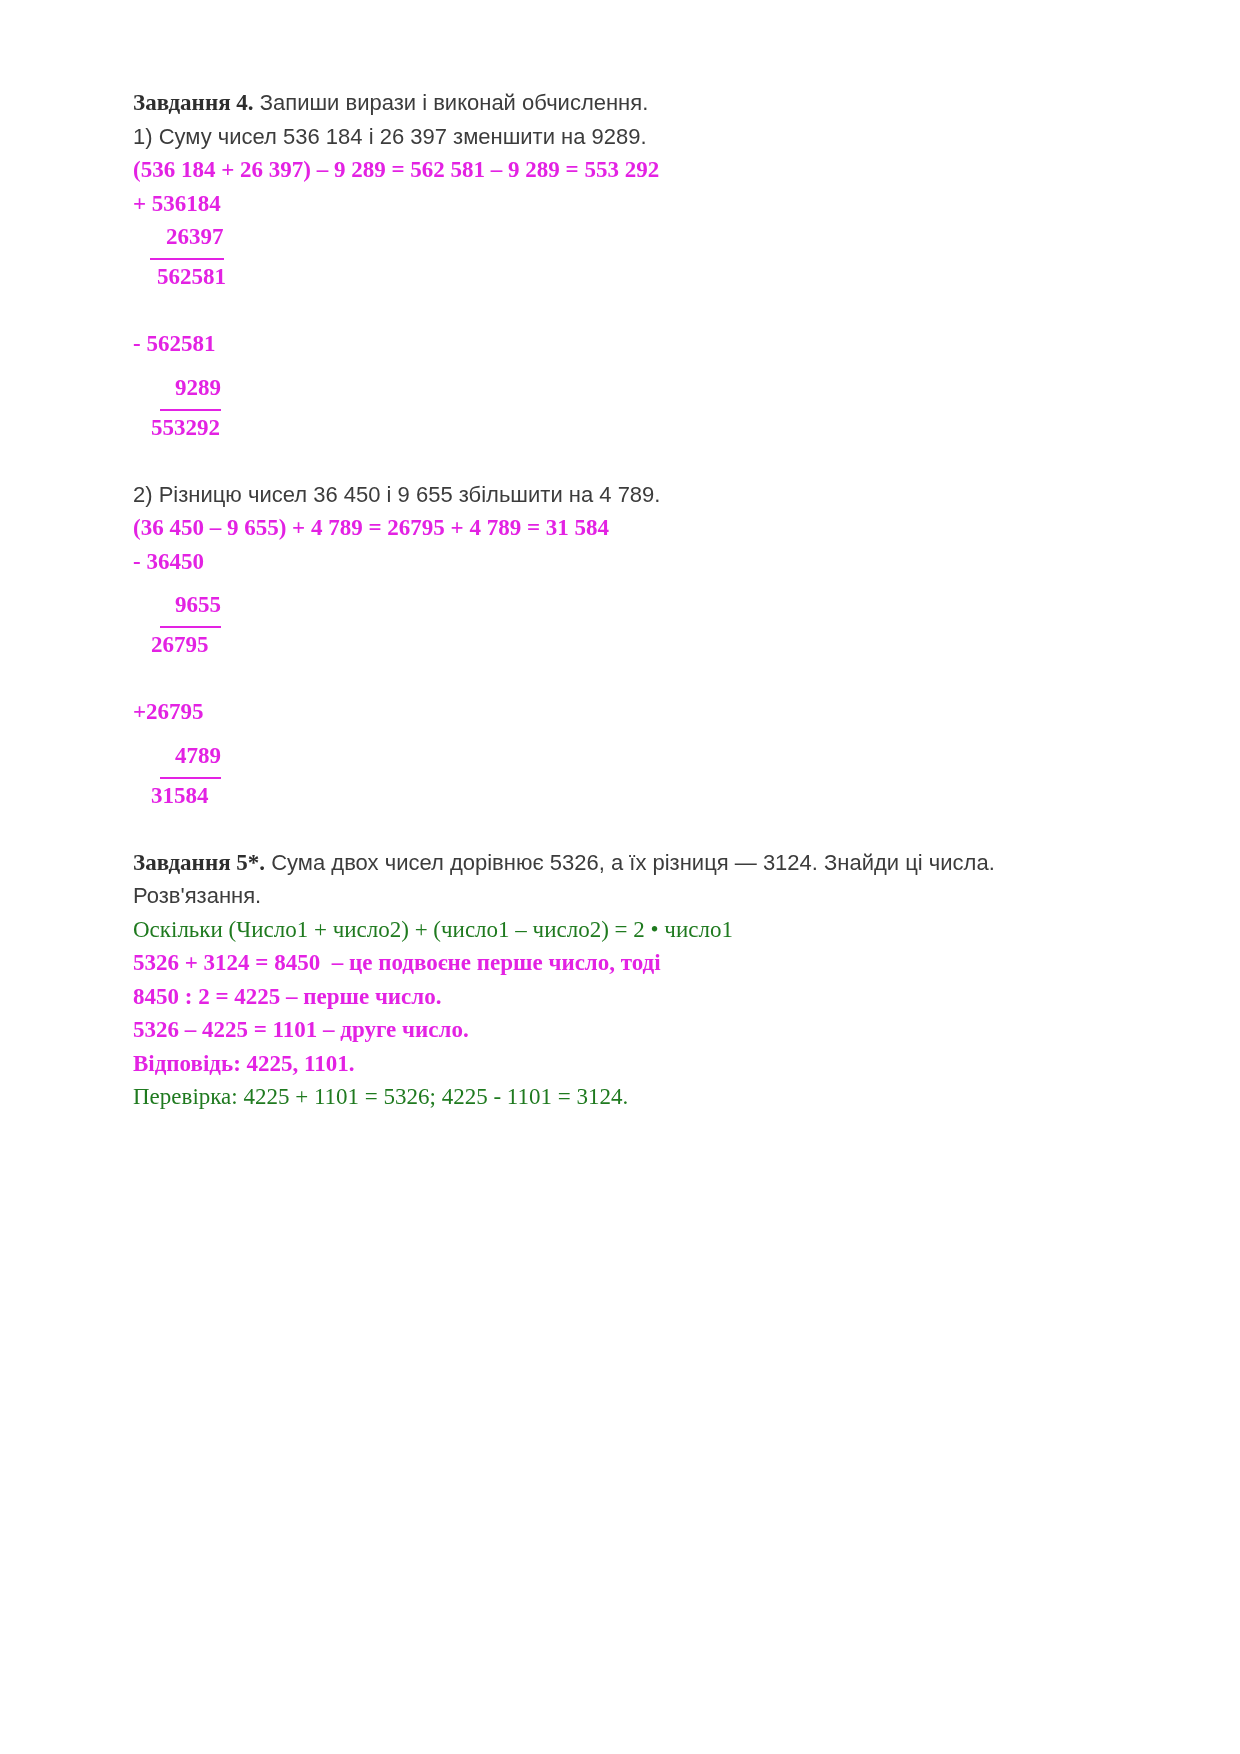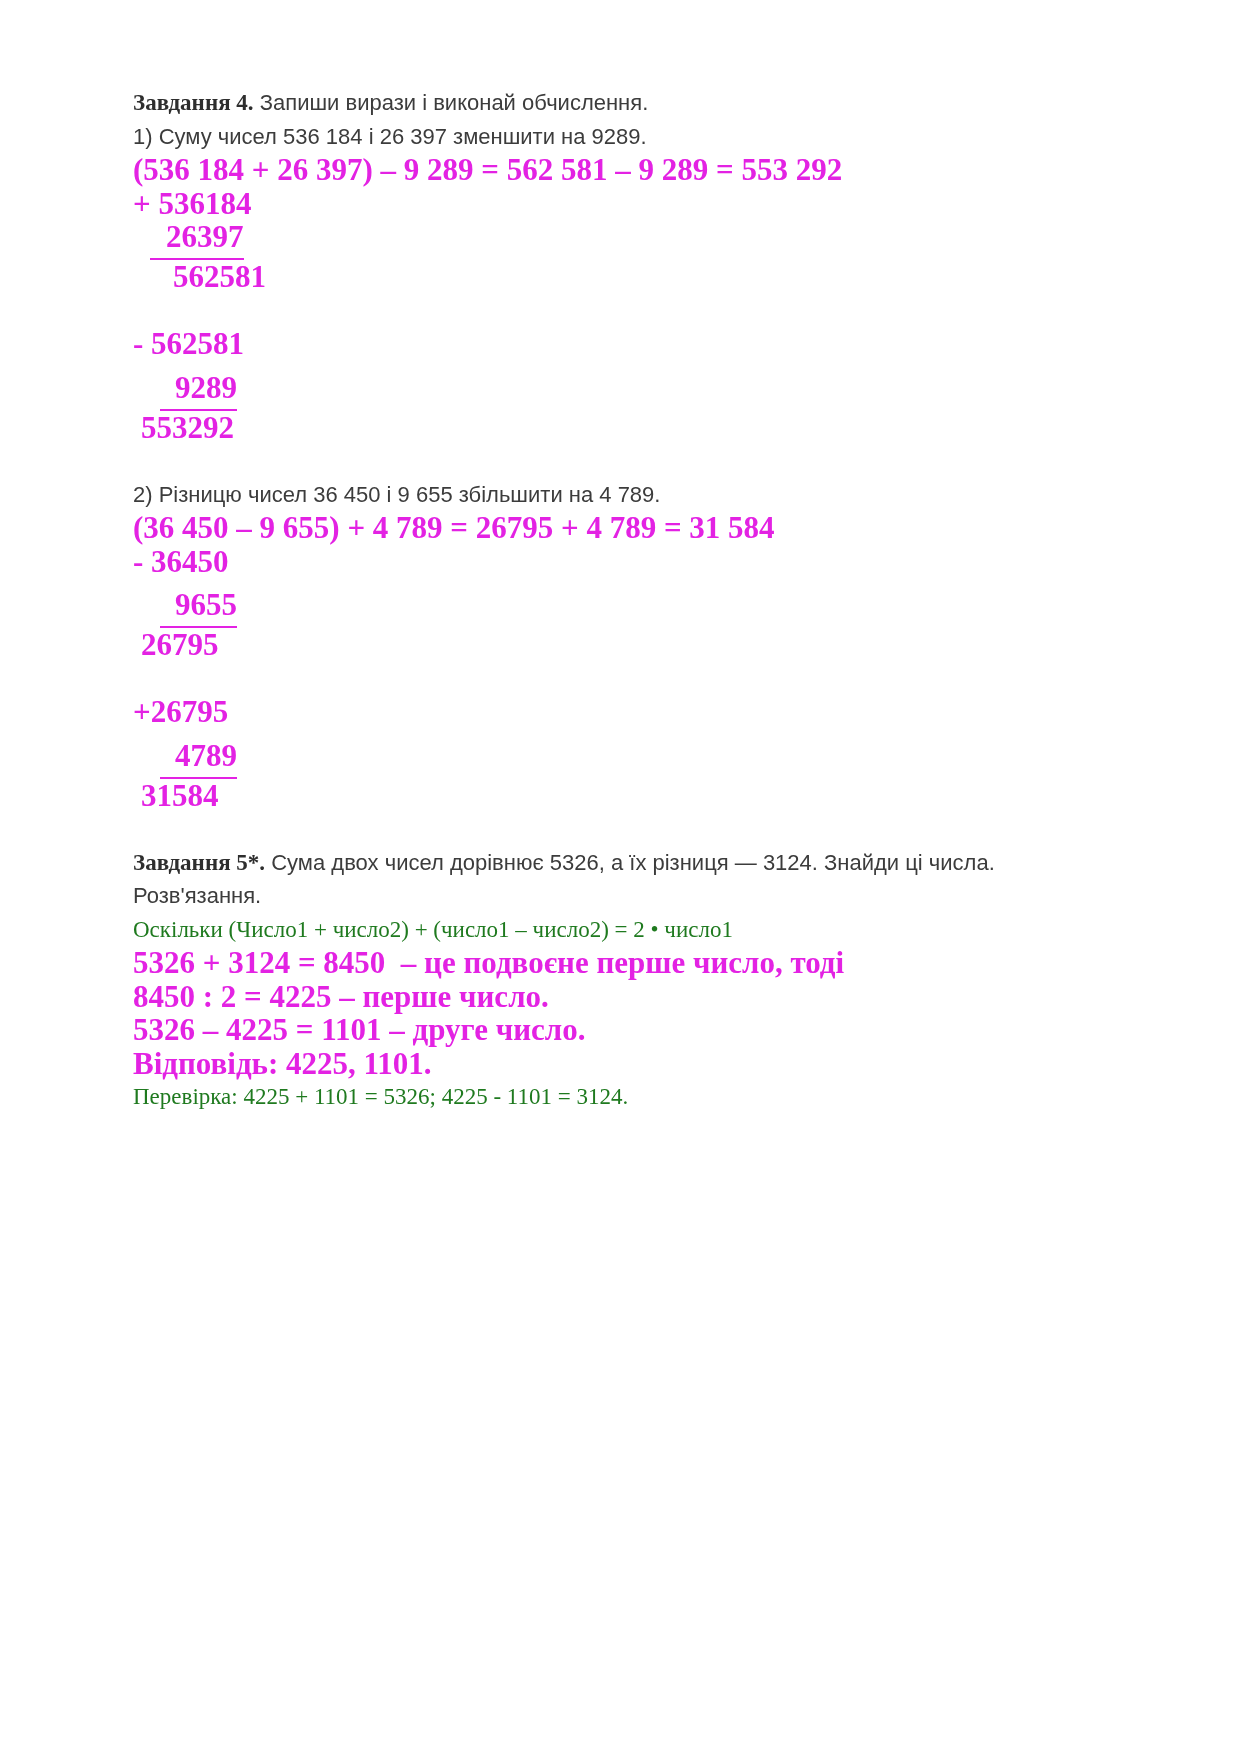--- a/index.html
+++ b/index.html
@@ -31,37 +31,37 @@
   .serif-bold-black{
     font-family:"Liberation Serif","DejaVu Serif",serif;
     font-weight:bold;
     color:#2E2E2E;
     font-size:23px;
   }
   .magenta{
     font-family:"Liberation Serif","DejaVu Serif",serif;
     font-weight:bold;
     color:var(--magenta);
-    font-size:31px;
+    font-size:23px;
   }
   .green{
     font-family:"Liberation Serif","DejaVu Serif",serif;
     font-weight:normal;
     color:var(--green);
     font-size:23px;
   }
   
   .u{
     display:inline-block;
     border-bottom:2px solid var(--magenta);
     padding-bottom:8px;
     line-height:27px;
   }
   .ml17{margin-left:17px;}  .ml27{margin-left:27px;}
-  .ml22{margin-left:8px;}  .ml28{margin-left:40px;}
+  .ml22{margin-left:18px;}  .ml28{margin-left:24px;}
   .pl16{padding-left:16px;} .pl15{padding-left:15px;margin-top:13px;}
 </style>
 </head>
 <body>
 
 <div class="page">
 
   <div class="line"><span class="serif-bold-black">Завдання 4.</span><span class="sans"> Запиши вирази і виконай обчислення.</span></div>
 
   <div class="line sans">1) Суму чисел 536 184 і 26 397 зменшити на 9289.</div>

